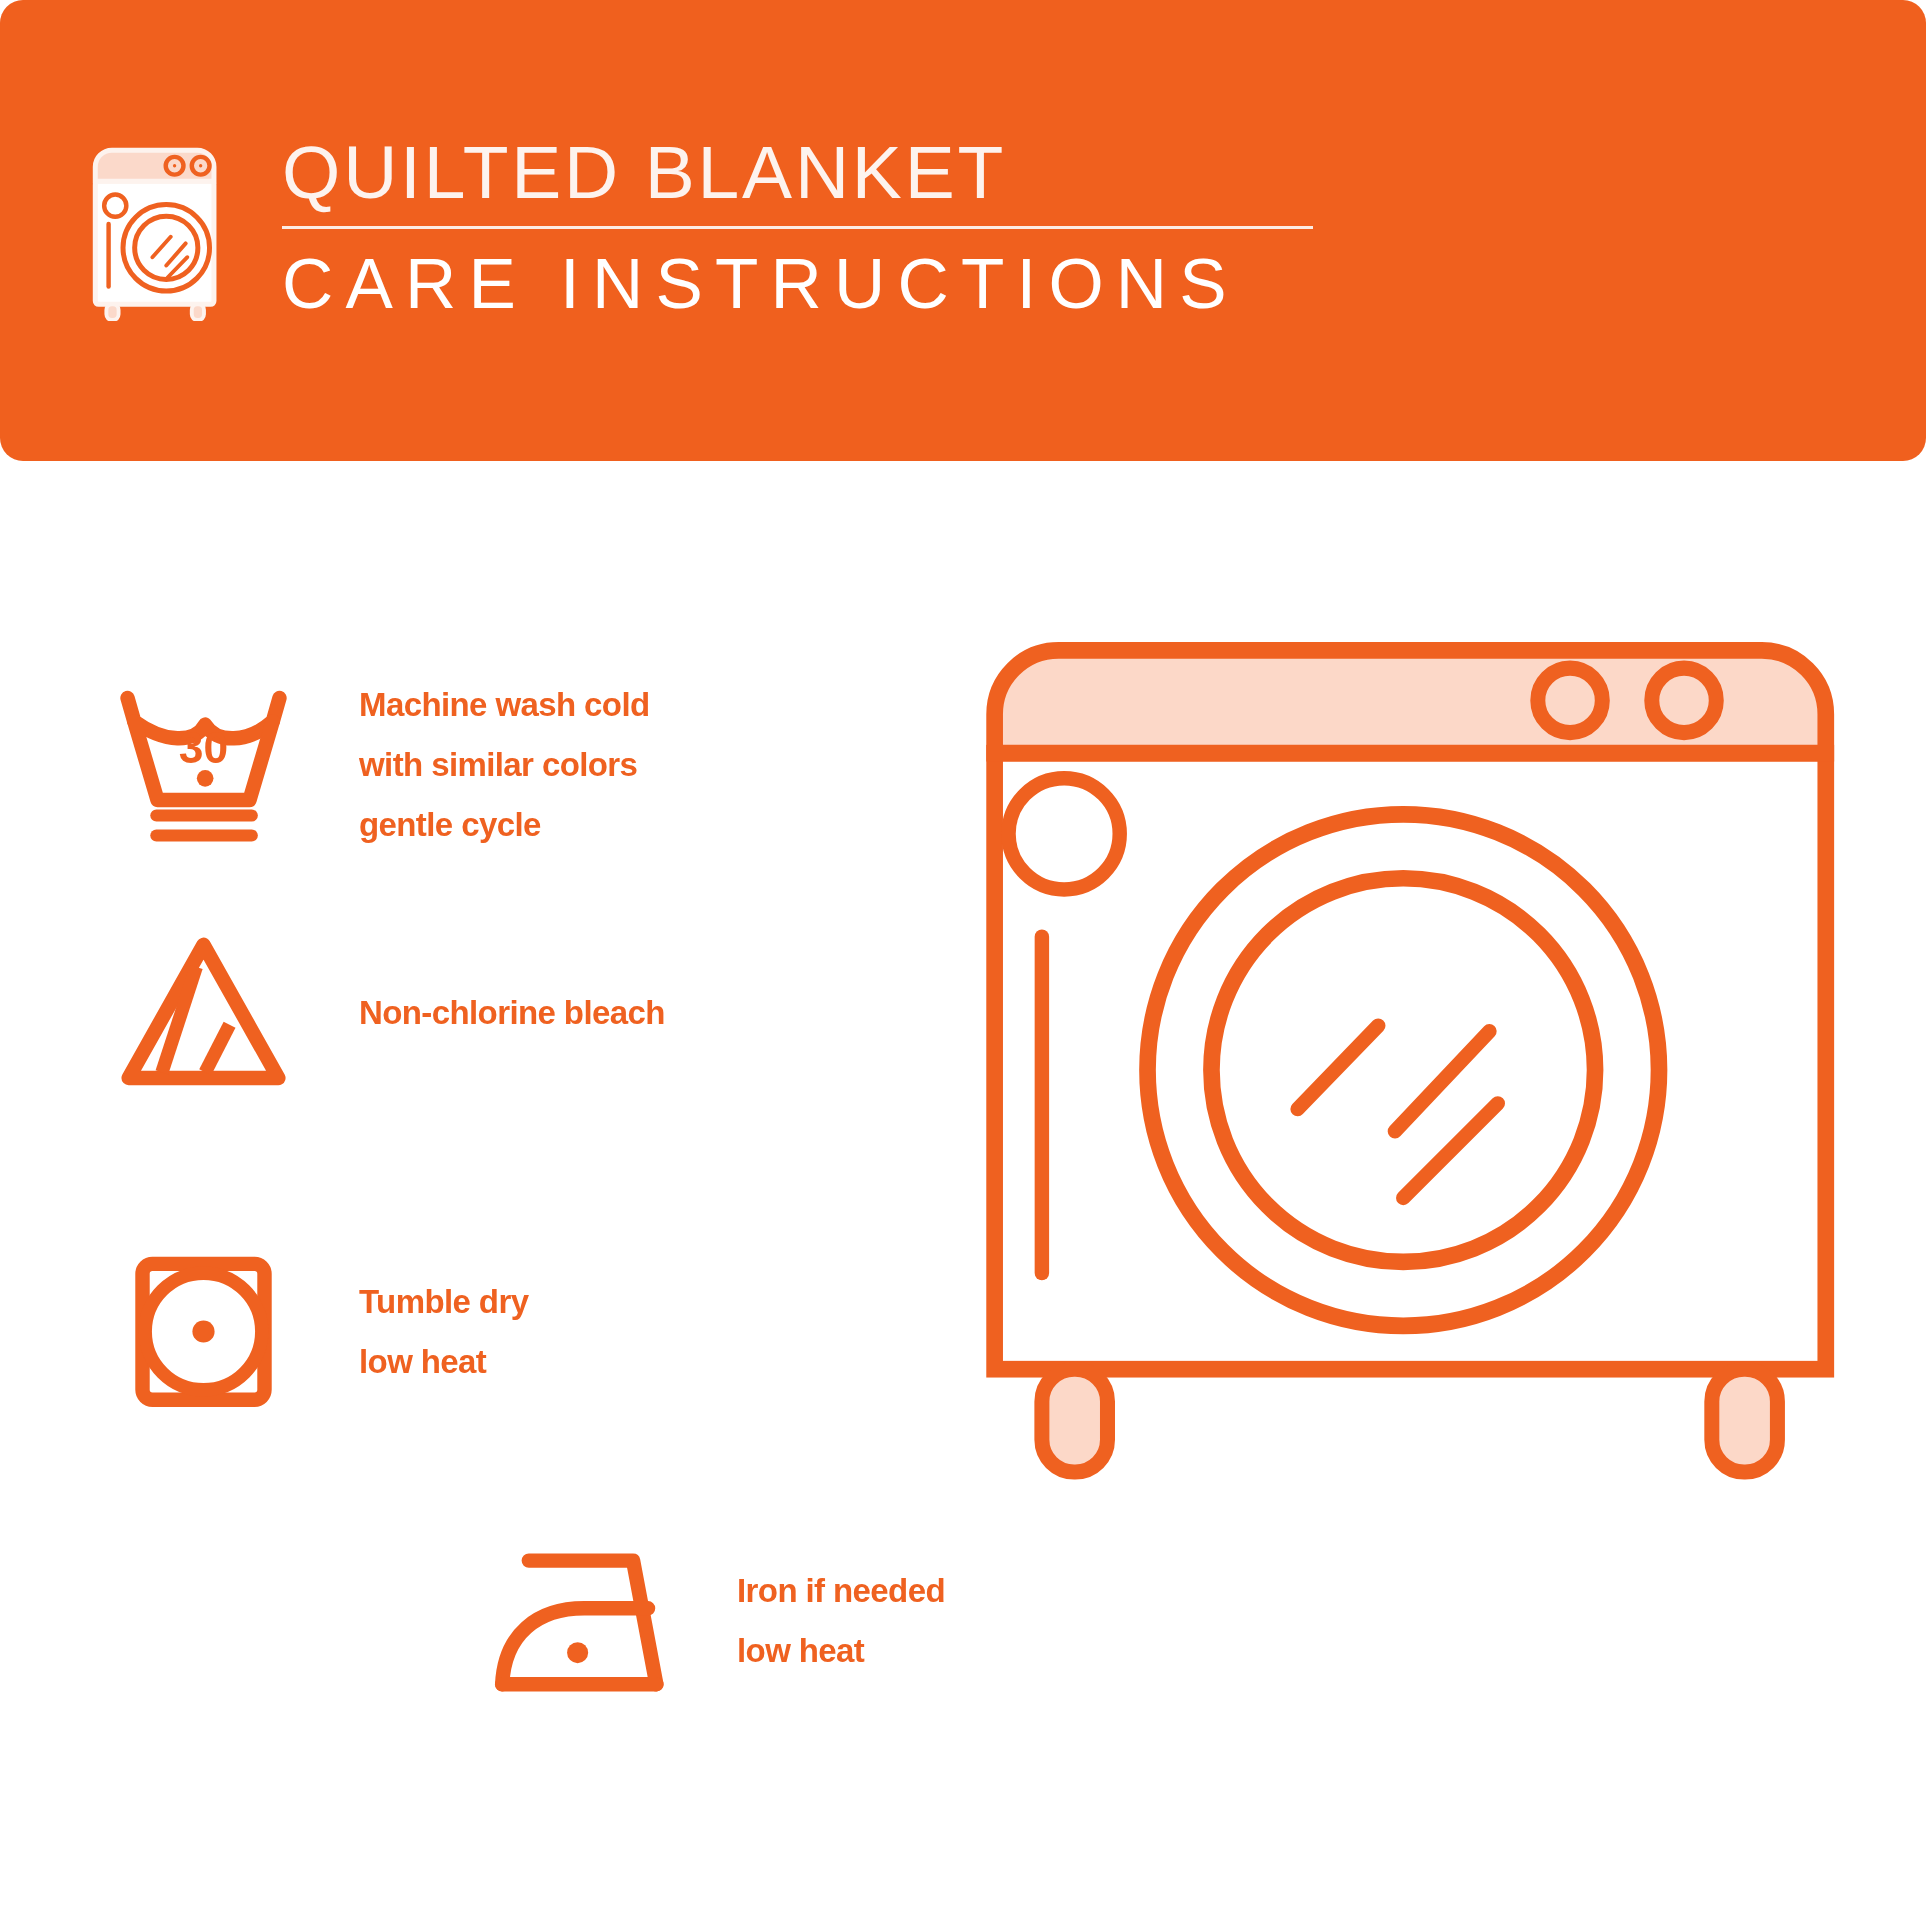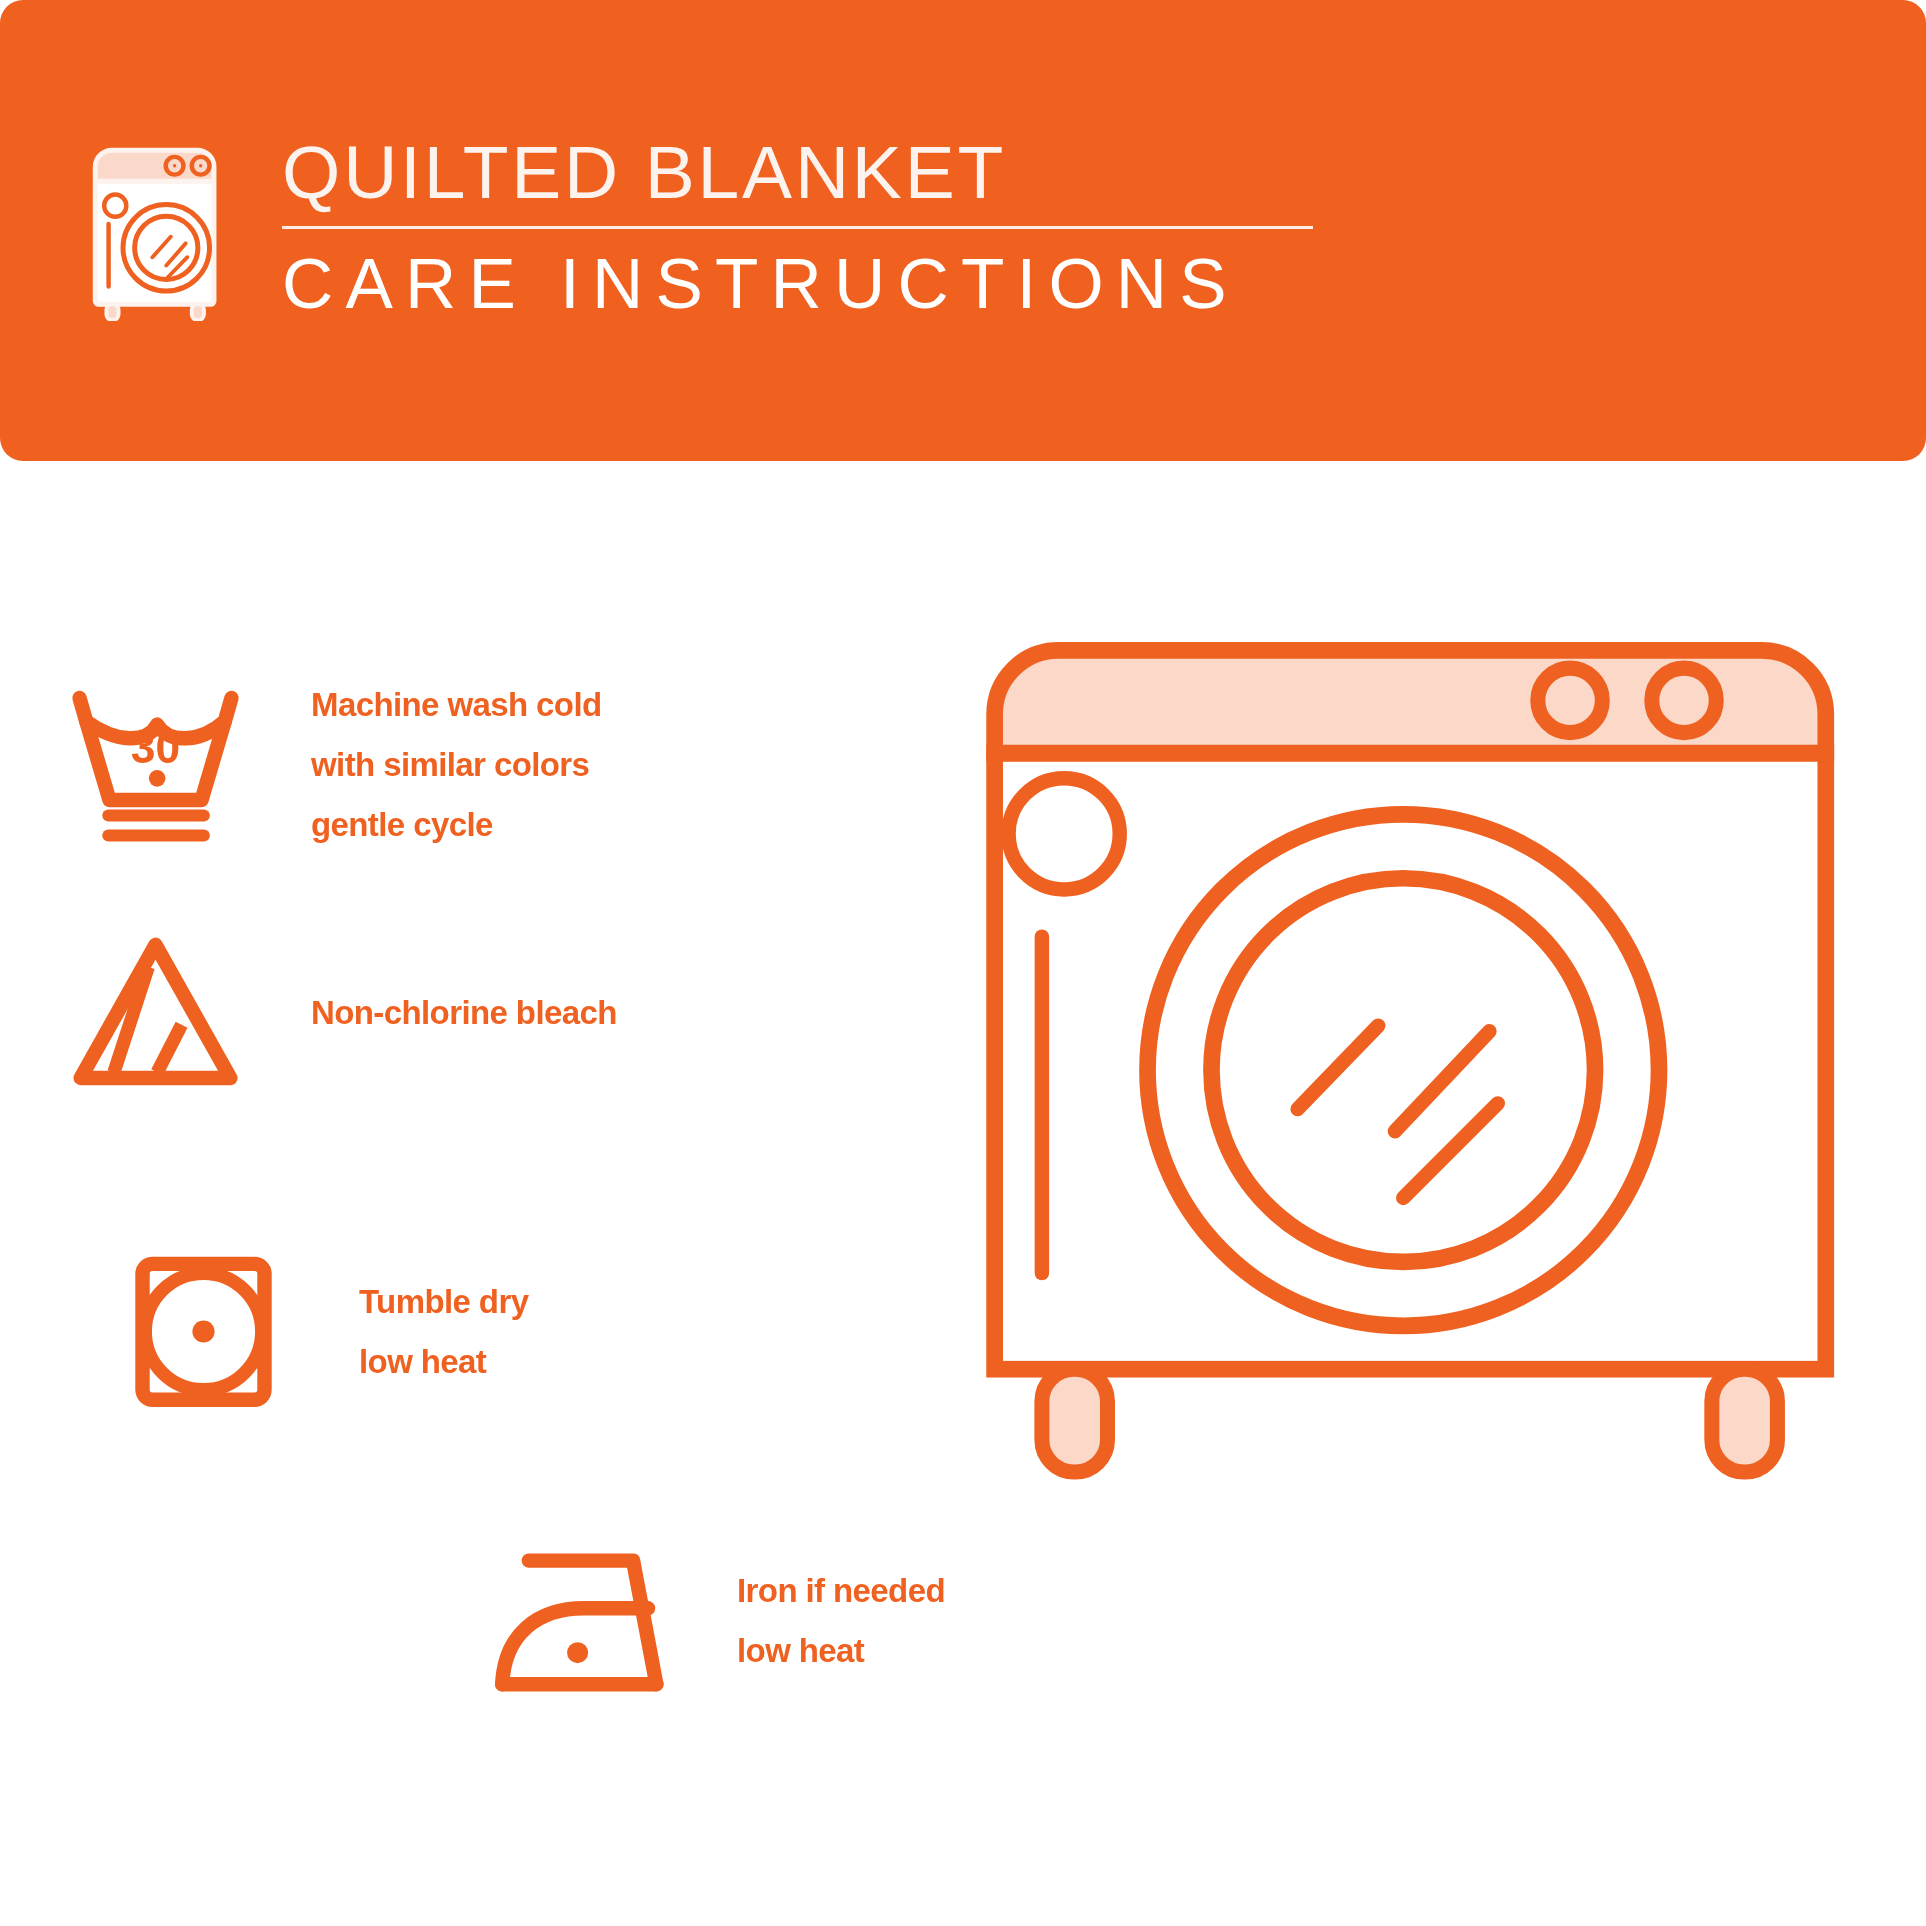--- a/index.html
+++ b/index.html
@@ -53,32 +53,32 @@
     position:absolute;left:0;top:656px;
     width:945px;
   }
   .care-row{
     position:absolute;
     left:0;width:945px;
     display:flex;align-items:center;
   }
   .care-row .sym{
     width:311px;flex:0 0 311px;
-    display:flex;align-items:center;justify-content:center;
+    display:flex;align-items:center;justify-content:center;padding-left:48px;
   }
   .care-row .txt{
     color:#EF6120;
     font-size:33px;
     line-height:60px;
     font-weight:700;
     letter-spacing:-0.6px;
   }
   #row-0{top:0;height:217px;}
   #row-1{top:248px;height:217px;}
-  #row-2{top:567px;height:217px;margin-left:48px;}
+  #row-2{top:567px;height:217px;}
   #row-3{top:856px;height:217px;justify-content:flex-end;}
 
   
   #machine{
     position:absolute;left:964px;top:642px;
     width:923px;height:1212px;
   }
 </style>
 </head>
 <body>

